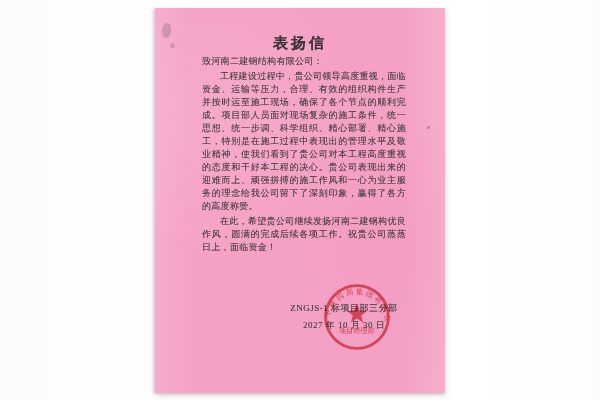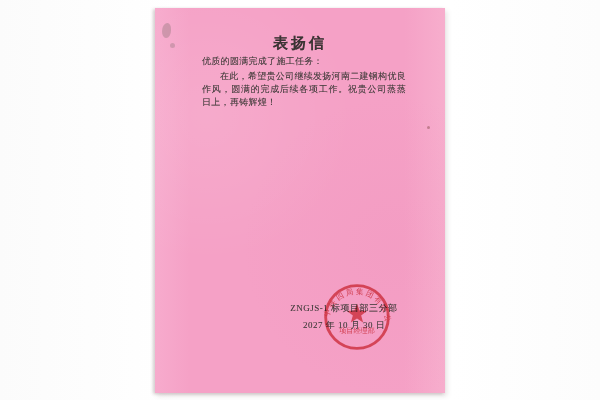--- a/index.html
+++ b/index.html
@@ -53,22 +53,23 @@
 <div class="photo-canvas">
   <div class="paper">
 
     <div class="stain stain-a"></div>
     <div class="stain stain-b"></div>
     <div class="stain stain-c"></div>
 
     <div class="paper-title">表扬信</div>
 
     <div class="letter-body">
-      <p>优质的圆满完成了施工任务：</p>
-      <p class="indent">在此，希望贵公司继续发扬河南二建钢构优良作风，圆满的完成后续各项工作。祝贵公司蒸蒸日上，再铸辉煌！</p>
+      <p>致河南二建钢结构有限公司：</p>
+      <p class="indent">工程建设过程中，贵公司领导高度重视，面临资金、运输等压力，合理、有效的组织构件生产并按时运至施工现场，确保了各个节点的顺利完成。项目部人员面对现场复杂的施工条件，统一思想、统一步调、科学组织、精心部署、精心施工，特别是在施工过程中表现出的管理水平及敬业精神，使我们看到了贵公司对本工程高度重视的态度和干好本工程的决心。贵公司表现出来的迎难而上、顽强拼搏的施工作风和一心为业主服务的理念给我公司留下了深刻印象，赢得了各方的高度称赞。</p>
+      <p class="indent">在此，希望贵公司继续发扬河南二建钢构优良作风，圆满的完成后续各项工作。祝贵公司蒸蒸日上，面临资金！</p>
     </div>
 
     <div class="signature-block">
       <div>ZNGJS-1 标项目部三分部</div>
       <div>2027 年 10 月 30 日</div>
     </div>
 
     <svg class="seal" viewBox="0 0 80 80" xmlns="http://www.w3.org/2000/svg">
       <circle cx="40" cy="40" r="33" fill="none" stroke="#d23a3f" stroke-width="3" opacity="0.85"></circle>
       <defs>

